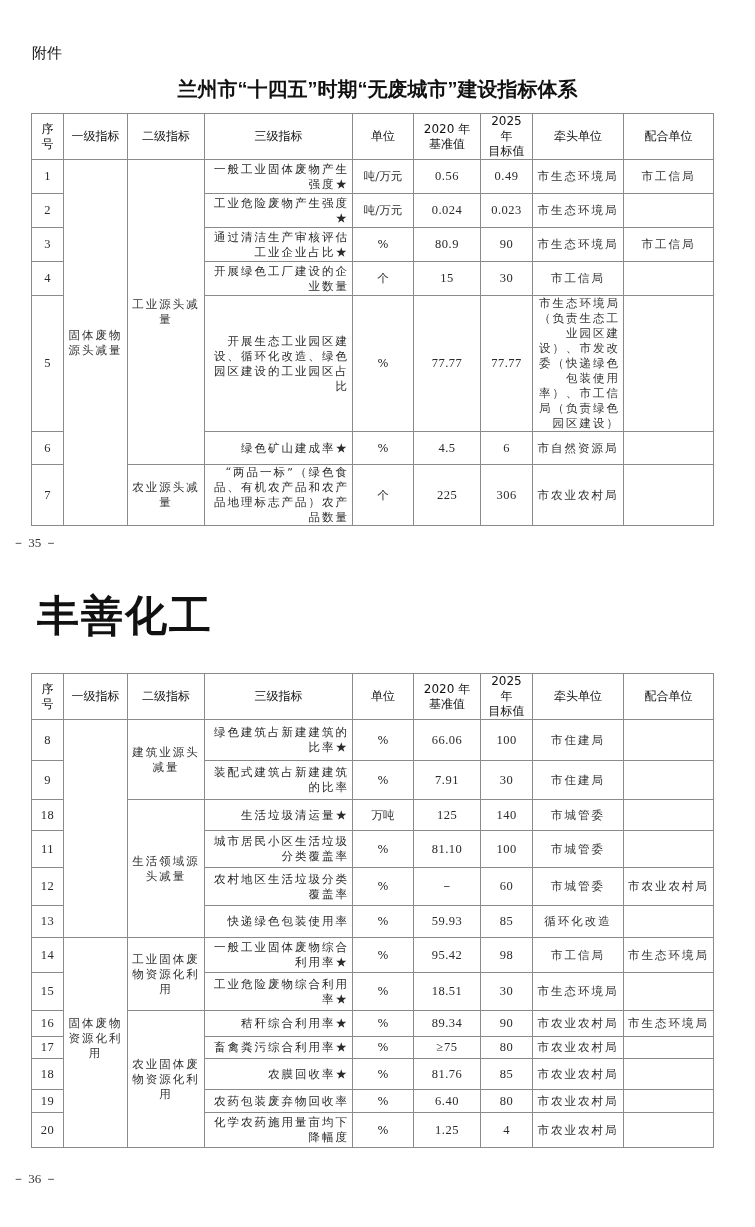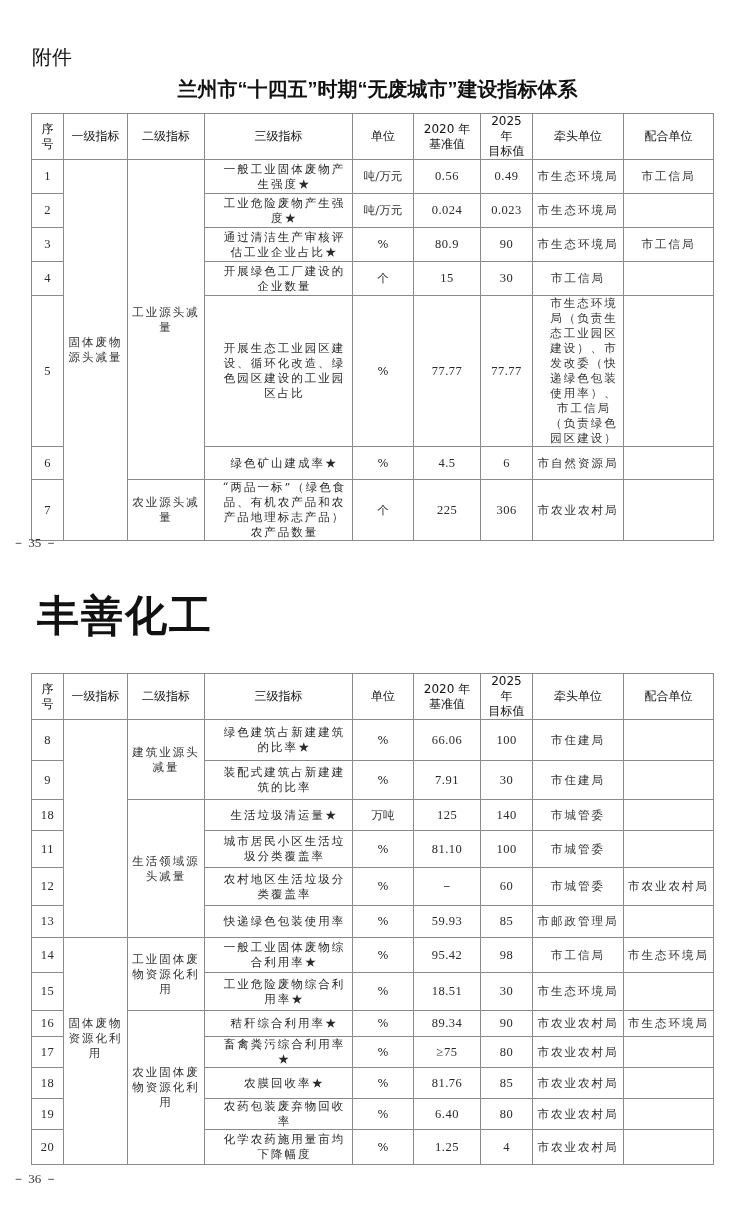--- a/index.html
+++ b/index.html
@@ -1,29 +1,29 @@
 <!DOCTYPE html>
 <html><head>
 <meta charset="utf-8">
 <style>
   html, body { margin:0; padding:0; background:#fff; }
   body { width:755px; height:1227px; position:relative; overflow:hidden;
          font-family:"DejaVu Serif", serif; color:#2a2a2a; }
   .abs { position:absolute; }
-  .attach { left:32px; top:44px; font-family:"DejaVu Sans", sans-serif; font-size:20px; color:#111; }
+  .attach { left:32px; top:44px; font-family:"DejaVu Sans", sans-serif; font-size:15px; color:#111; }
   .doc-title { left:0; width:755px; top:76px; text-align:center; font-size:20px; font-weight:bold; color:#111;
                font-family:Liberation Sans, sans-serif; letter-spacing:0px; }
   .pagenum { left:12px; width:755px; text-align:left; font-size:13px; color:#333; font-family:Liberation Serif, serif; }
   .watermark { left:0; width:755px; top:588px; text-align:left; font-size:42px; font-weight:900;
                font-family:"DejaVu Sans", sans-serif; color:#111; letter-spacing:2px;margin-left:37px; }
   table { position:absolute; left:31px; border-collapse:collapse; table-layout:fixed; width:682px; }
   td, th { border:1px solid #8a8a8a; padding:0 3px; font-size:11.5px; line-height:15px; text-align:center;
            vertical-align:middle; overflow:hidden; }
   th { font-family:"DejaVu Sans", sans-serif; font-weight:normal; font-size:12px; color:#111; line-height:15px; }
-  td.left { text-align:center; letter-spacing:2px; padding-left:15px; }
+  td.left { text-align:right; letter-spacing:2px; padding-left:2px; }
   td.num { font-family:"Liberation Serif", serif; font-size:12.5px; letter-spacing:0.5px; }
   td.cat { letter-spacing:2px; color:#333; }
   td.cat-top { vertical-align:top; padding-top:4px; }
 </style>
 </head>
 <body>
 
 <div class="abs attach">附件</div>
 <div class="abs doc-title">兰州市“十四五”时期“无废城市”建设指标体系</div>
 
@@ -200,21 +200,21 @@
     <td class="cat">市城管委</td>
     <td class="cat">市农业农村局</td>
   </tr>
 
   <tr style="height:32px">
     <td class="num">13</td>
     <td class="left">快递绿色包装使用率</td>
     <td>%</td>
     <td class="num">59.93</td>
     <td class="num">85</td>
-    <td class="cat">市邮政管理局</td>
+    <td class="cat">循环化改造</td>
     <td class="cat"></td>
   </tr>
 
   <tr style="height:35px">
     <td class="num">14</td>
     <td class="cat cat-top" rowspan="7" style="padding-top:78px;">固体废物资源化利用</td>
     <td class="cat" rowspan="2">工业固体废物资源化利用</td>
     <td class="left">一般工业固体废物综合利用率★</td>
     <td>%</td>
     <td class="num">95.42</td>

